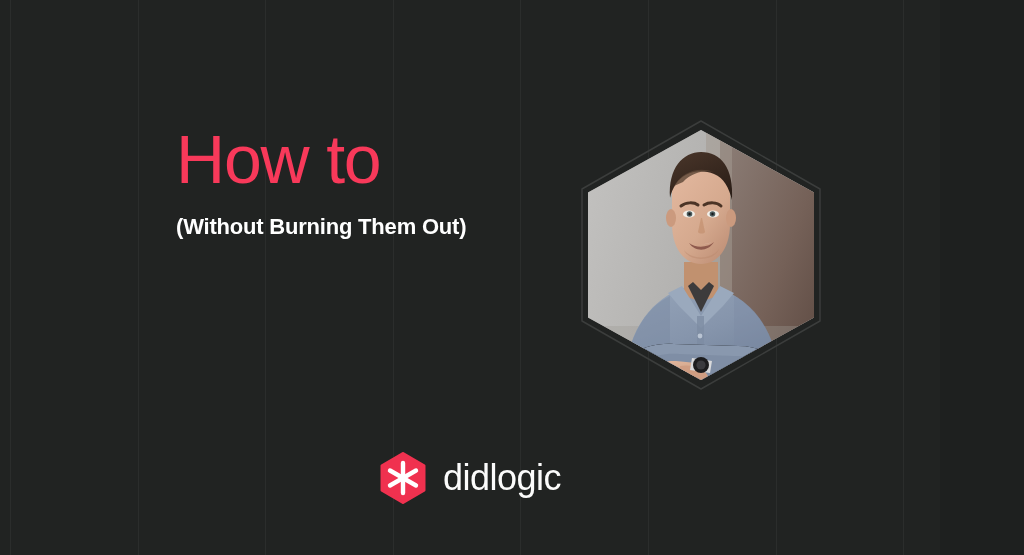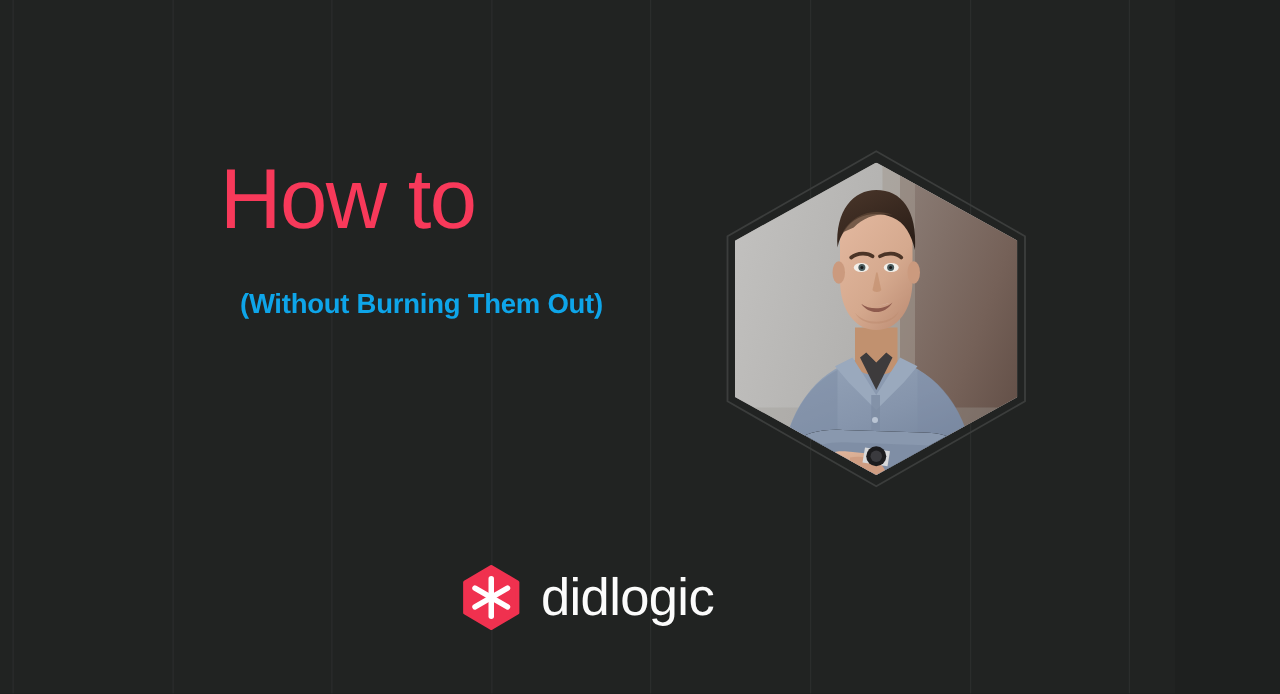--- a/index.html
+++ b/index.html
@@ -46,27 +46,27 @@
     font-size: 68px;
     line-height: 66px;
     font-weight: 400;
     letter-spacing: -1.2px;
     color: #f8395a;
     white-space: nowrap;
   }
   .headline-line { display: block; }
 
   .subtitle {
-    margin: 16px;
+    margin: 0;
     padding-top: 22px;
     font-size: 22px;
     line-height: 26px;
     font-weight: 700;
     letter-spacing: -0.2px;
-    color: #0ea5e9;
+    color: #ffffff;
     white-space: nowrap;
   }
 
   
   .portrait-wrap {
     position: absolute;
     left: 576px;
     top: 118px;
     width: 250px;
     height: 274px;
@@ -104,21 +104,21 @@
     gap: 16px;
     z-index: 3;
   }
   .logo-mark {
     width: 48px;
     height: 52px;
     flex: 0 0 auto;
   }
   .logo-mark svg { display: block; }
   .logo-text {
-    font-size: 42px;
+    font-size: 36px;
     line-height: 52px;
     font-weight: 400;
     letter-spacing: -0.5px;
     color: #fbfbfb;
   }
 </style>
 </head>
 <body>
 
 <div class="canvas">

